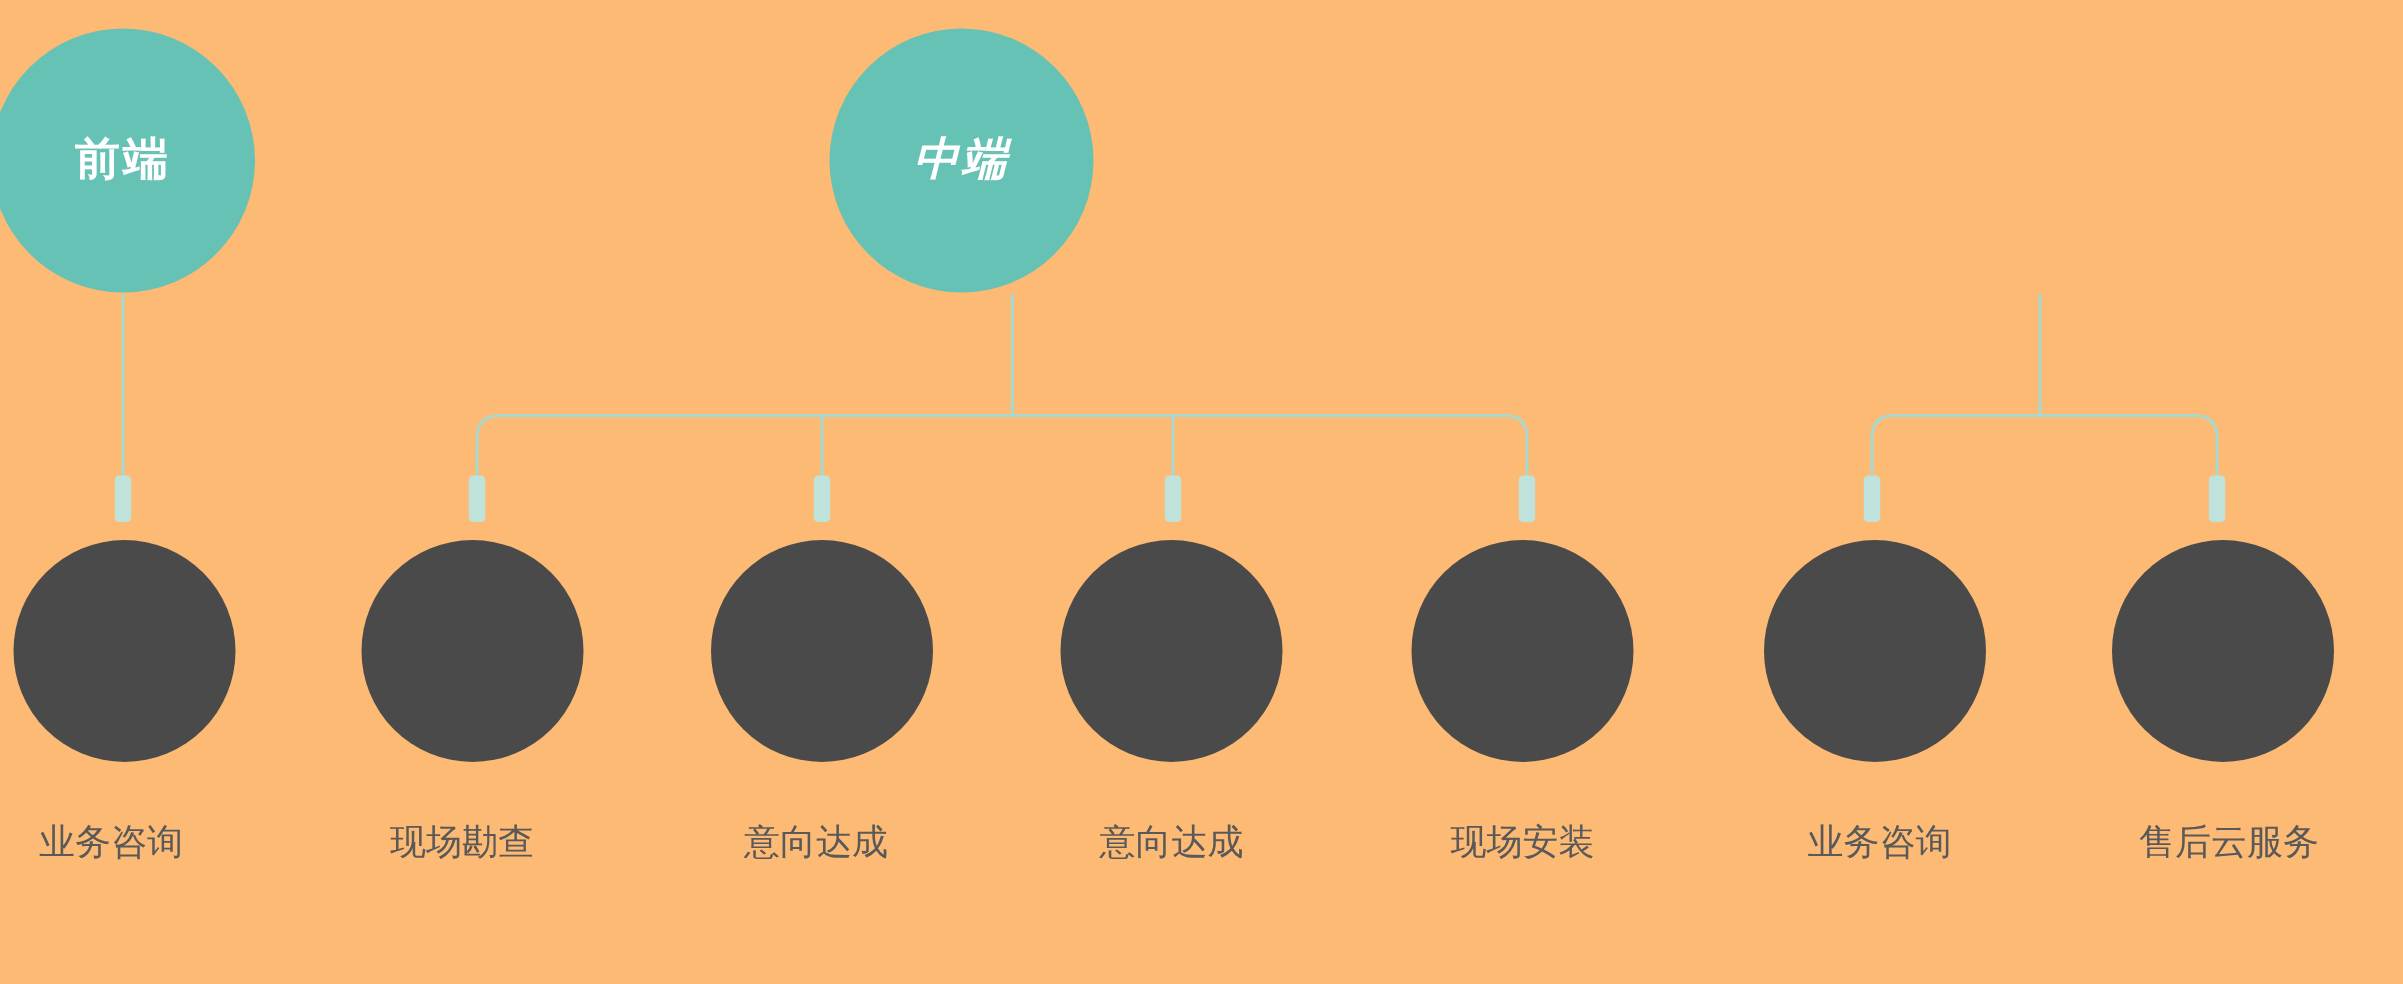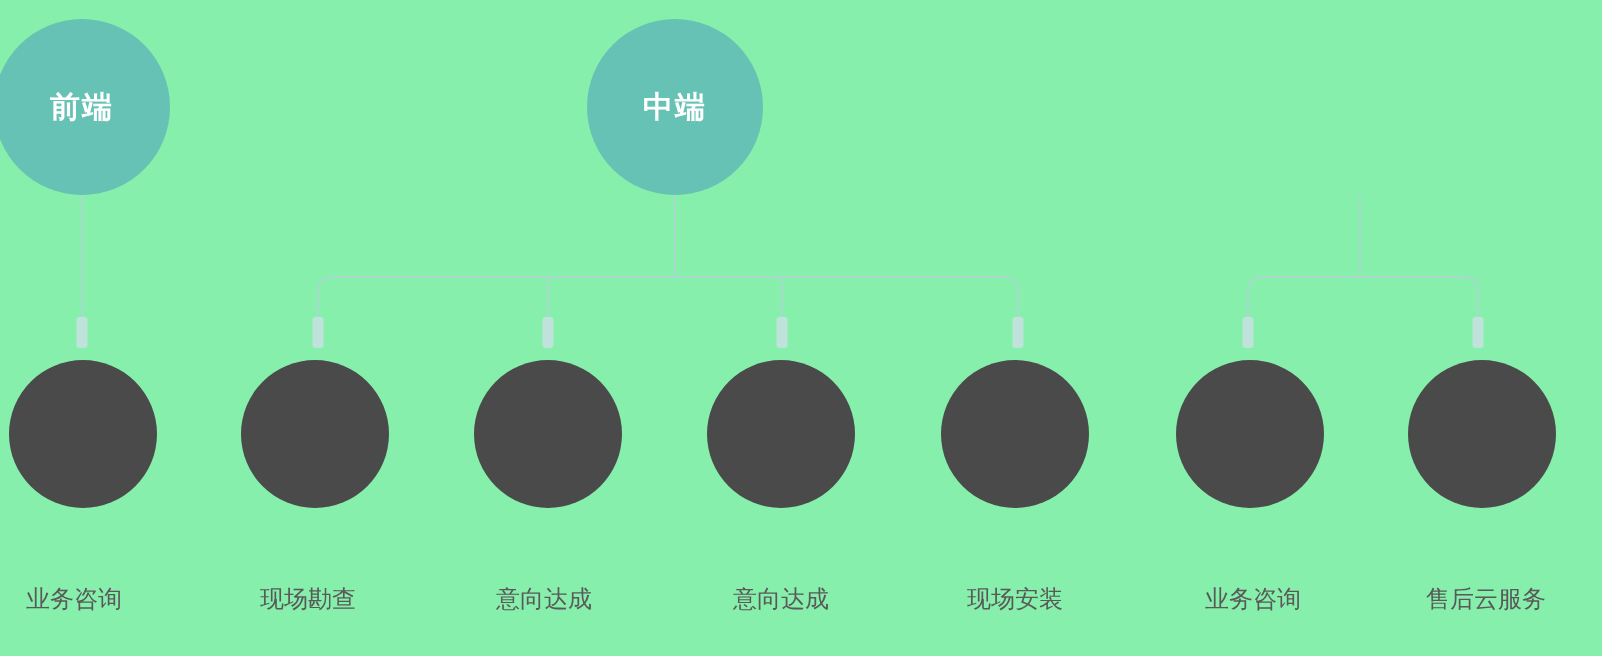--- a/index.html
+++ b/index.html
@@ -7,21 +7,21 @@
     padding: 0;
     background: #ffffff;
   }
   body {
     font-family: "Liberation Sans", "DejaVu Sans", sans-serif;
   }
   #stage {
     position: relative;
     width: 1602px;
     height: 656px;
-    background: #86efac;
+    background: #fdba74;
     overflow: hidden;
   }
   #wires {
     position: absolute;
     left: 0;
     top: 0;
     width: 1602px;
     height: 656px;
     pointer-events: none;
   }
@@ -49,21 +49,20 @@
   }
   .step-label {
     position: absolute;
     color: #595959;
     font-size: 24px;
     font-weight: normal;
     line-height: 1;
     text-align: center;
     white-space: nowrap;
     transform: translateX(-50%);
-    margin-top: 37px;
   }
 </style>
 </head>
 <body>
 
 <div id="stage">
 
   <svg id="wires" viewBox="0 0 1602 656">
 
     <path d="M 82 196 L 82 320" fill="none" stroke="#a8d9ce" stroke-width="2"></path>
@@ -82,21 +81,21 @@
     <rect x="776.5" y="317" width="11" height="31" rx="3" fill="#bfe3da"></rect>
     <rect x="1012.5" y="317" width="11" height="31" rx="3" fill="#bfe3da"></rect>
     <rect x="1242.5" y="317" width="11" height="31" rx="3" fill="#bfe3da"></rect>
     <rect x="1472.5" y="317" width="11" height="31" rx="3" fill="#bfe3da"></rect>
   </svg>
 
   <div class="tier-node" style="left:-6px; top:19px; width:176px; height:176px;">
     <span class="tier-label">前端</span>
   </div>
 
-  <div class="tier-node" style="left:587px; top:19px; width:176px; height:176px;">
+  <div class="tier-node" style="left:553px; top:19px; width:176px; height:176px;font-style:italic;">
     <span class="tier-label">中端</span>
   </div>
 
 
   <div class="step-node" style="left:9px;    top:360px; width:148px; height:148px;"></div>
   <div class="step-node" style="left:241px;  top:360px; width:148px; height:148px;"></div>
   <div class="step-node" style="left:474px;  top:360px; width:148px; height:148px;"></div>
   <div class="step-node" style="left:707px;  top:360px; width:148px; height:148px;"></div>
   <div class="step-node" style="left:941px;  top:360px; width:148px; height:148px;"></div>
   <div class="step-node" style="left:1176px; top:360px; width:148px; height:148px;"></div>

